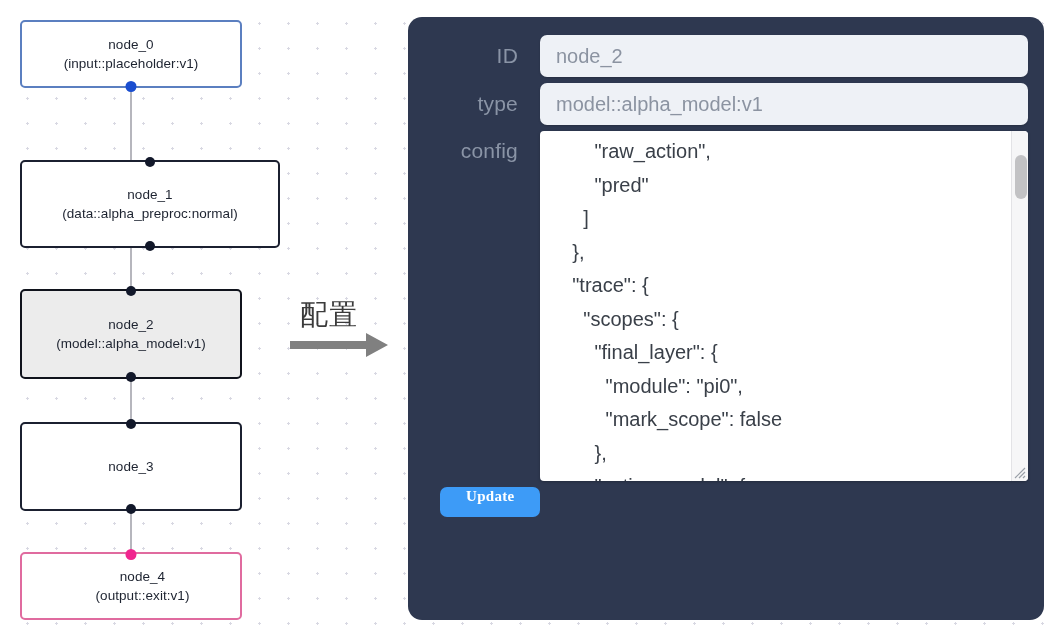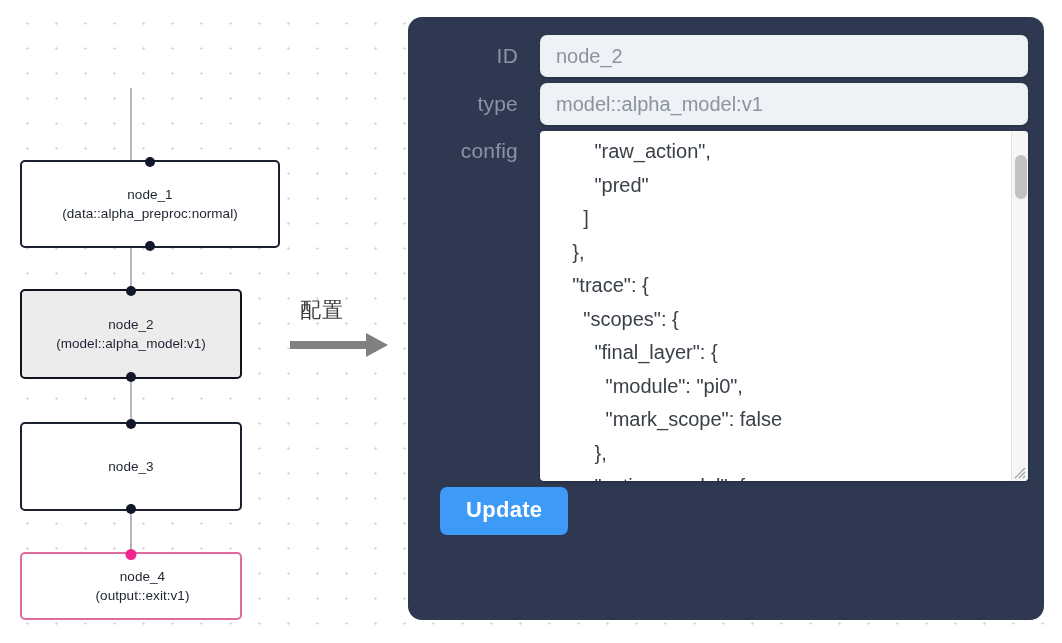--- a/index.html
+++ b/index.html
@@ -84,21 +84,21 @@
   #arrow-group {
     position: absolute;
     left: 288px;
     top: 296px;
     width: 108px;
     height: 68px;
   }
   #arrow-label {
     position: absolute;
     left: 12px; top: 0;
-    font-size: 21px;
+    font-size: 28px;
     color: #3b3b3b;
     font-family: Liberation Serif, serif;
     letter-spacing: 1px;
     white-space: nowrap;
   }
   #arrow-svg { position: absolute; left: 0; top: 34px; }
 
   
   #config-panel {
     position: absolute;
@@ -201,40 +201,45 @@
   }
 
   #update-button {
     display: block;
     margin-left: 16px;
     margin-top: 4px;
     background: #3d9bf7;
     border: none;
     border-radius: 7px;
     color: #ffffff;
-    font-family: Liberation Sans, sans-serif;
-    font-size: 22px;
+    font-family: Liberation Serif, serif;
+    font-size: 15px;
     font-weight: bold;
     letter-spacing: .3px;
-    padding: 10px 26px 12px 26px;
+    padding: 1px 26px 12px 26px;
     cursor: pointer;
   }
 </style>
 </head>
 <body>
 
 <div id="root">
 
   <div id="flow-canvas">
 
     <div class="edge" style="top:88px;height:72px;"></div>
     <div class="edge" style="top:248px;height:41px;"></div>
     <div class="edge" style="top:379px;height:43px;"></div>
     <div class="edge" style="top:511px;height:41px;"></div>
 
+    <div class="flow-node is-input" style="left:20px;top:20px;width:222px;height:68px;">
+      <span class="nl">node_0</span>
+      <span class="nl">(input::placeholder:v1)</span>
+      <div class="handle bottom blue" style="bottom:-5.5px;top:auto;"></div>
+    </div>
 
     <div class="flow-node" style="left:20px;top:160px;width:260px;height:88px;text-align:right;">
       <span class="nl">node_1</span>
       <span class="nl">(data::alpha_preproc:normal)</span>
       <div class="handle top"></div>
       <div class="handle bottom"></div>
     </div>
 
     <div class="flow-node is-selected" style="left:20px;top:289px;width:222px;height:90px;">
       <span class="nl">node_2</span>

